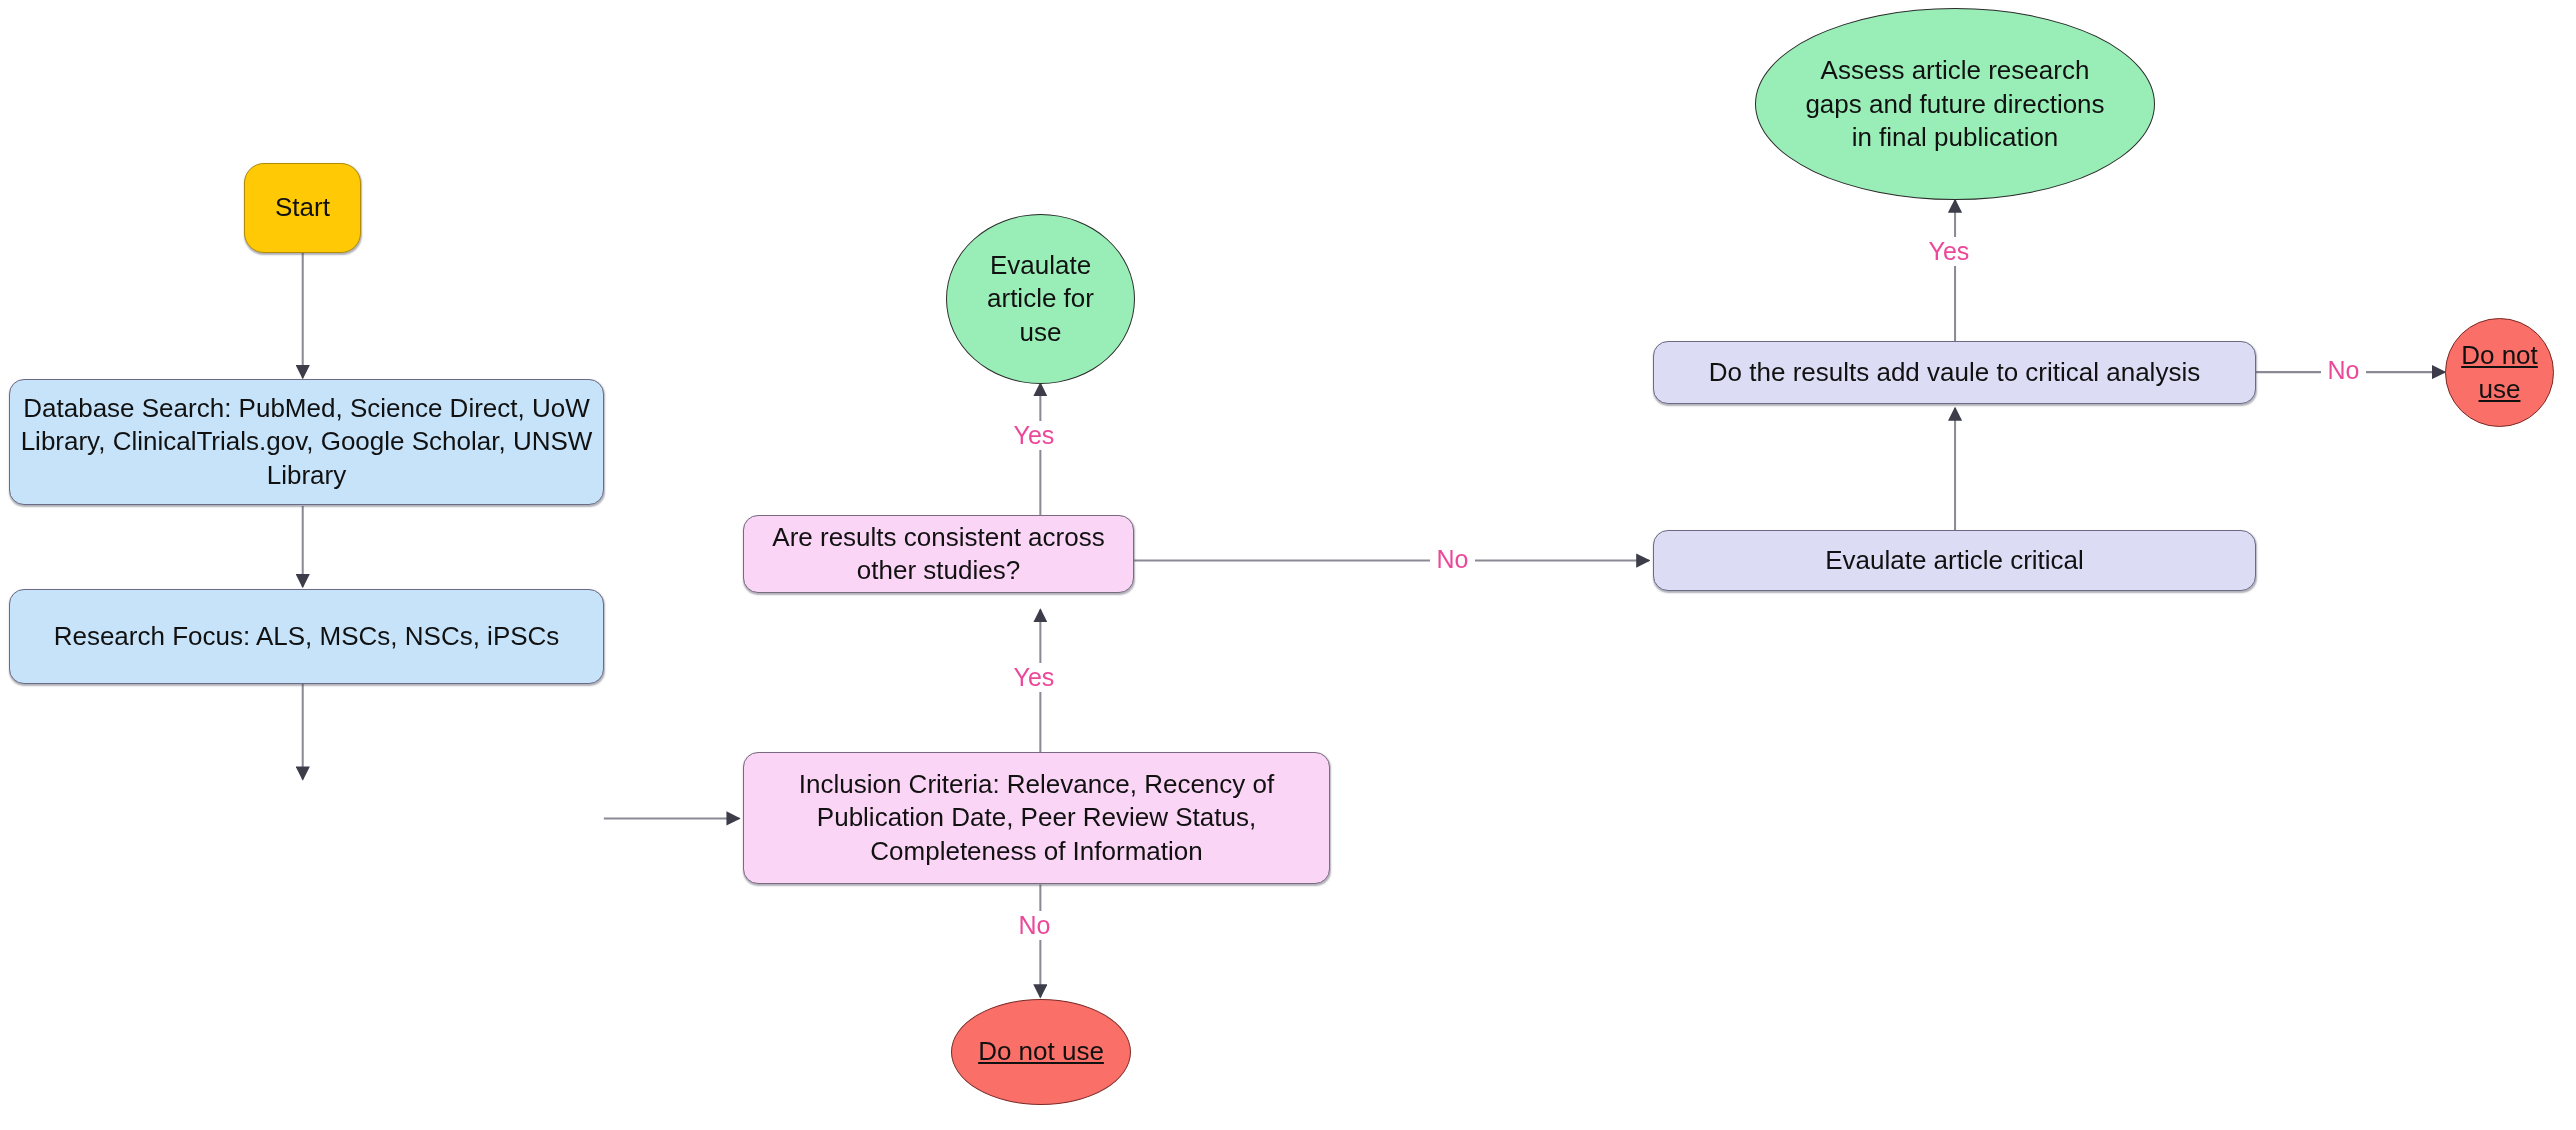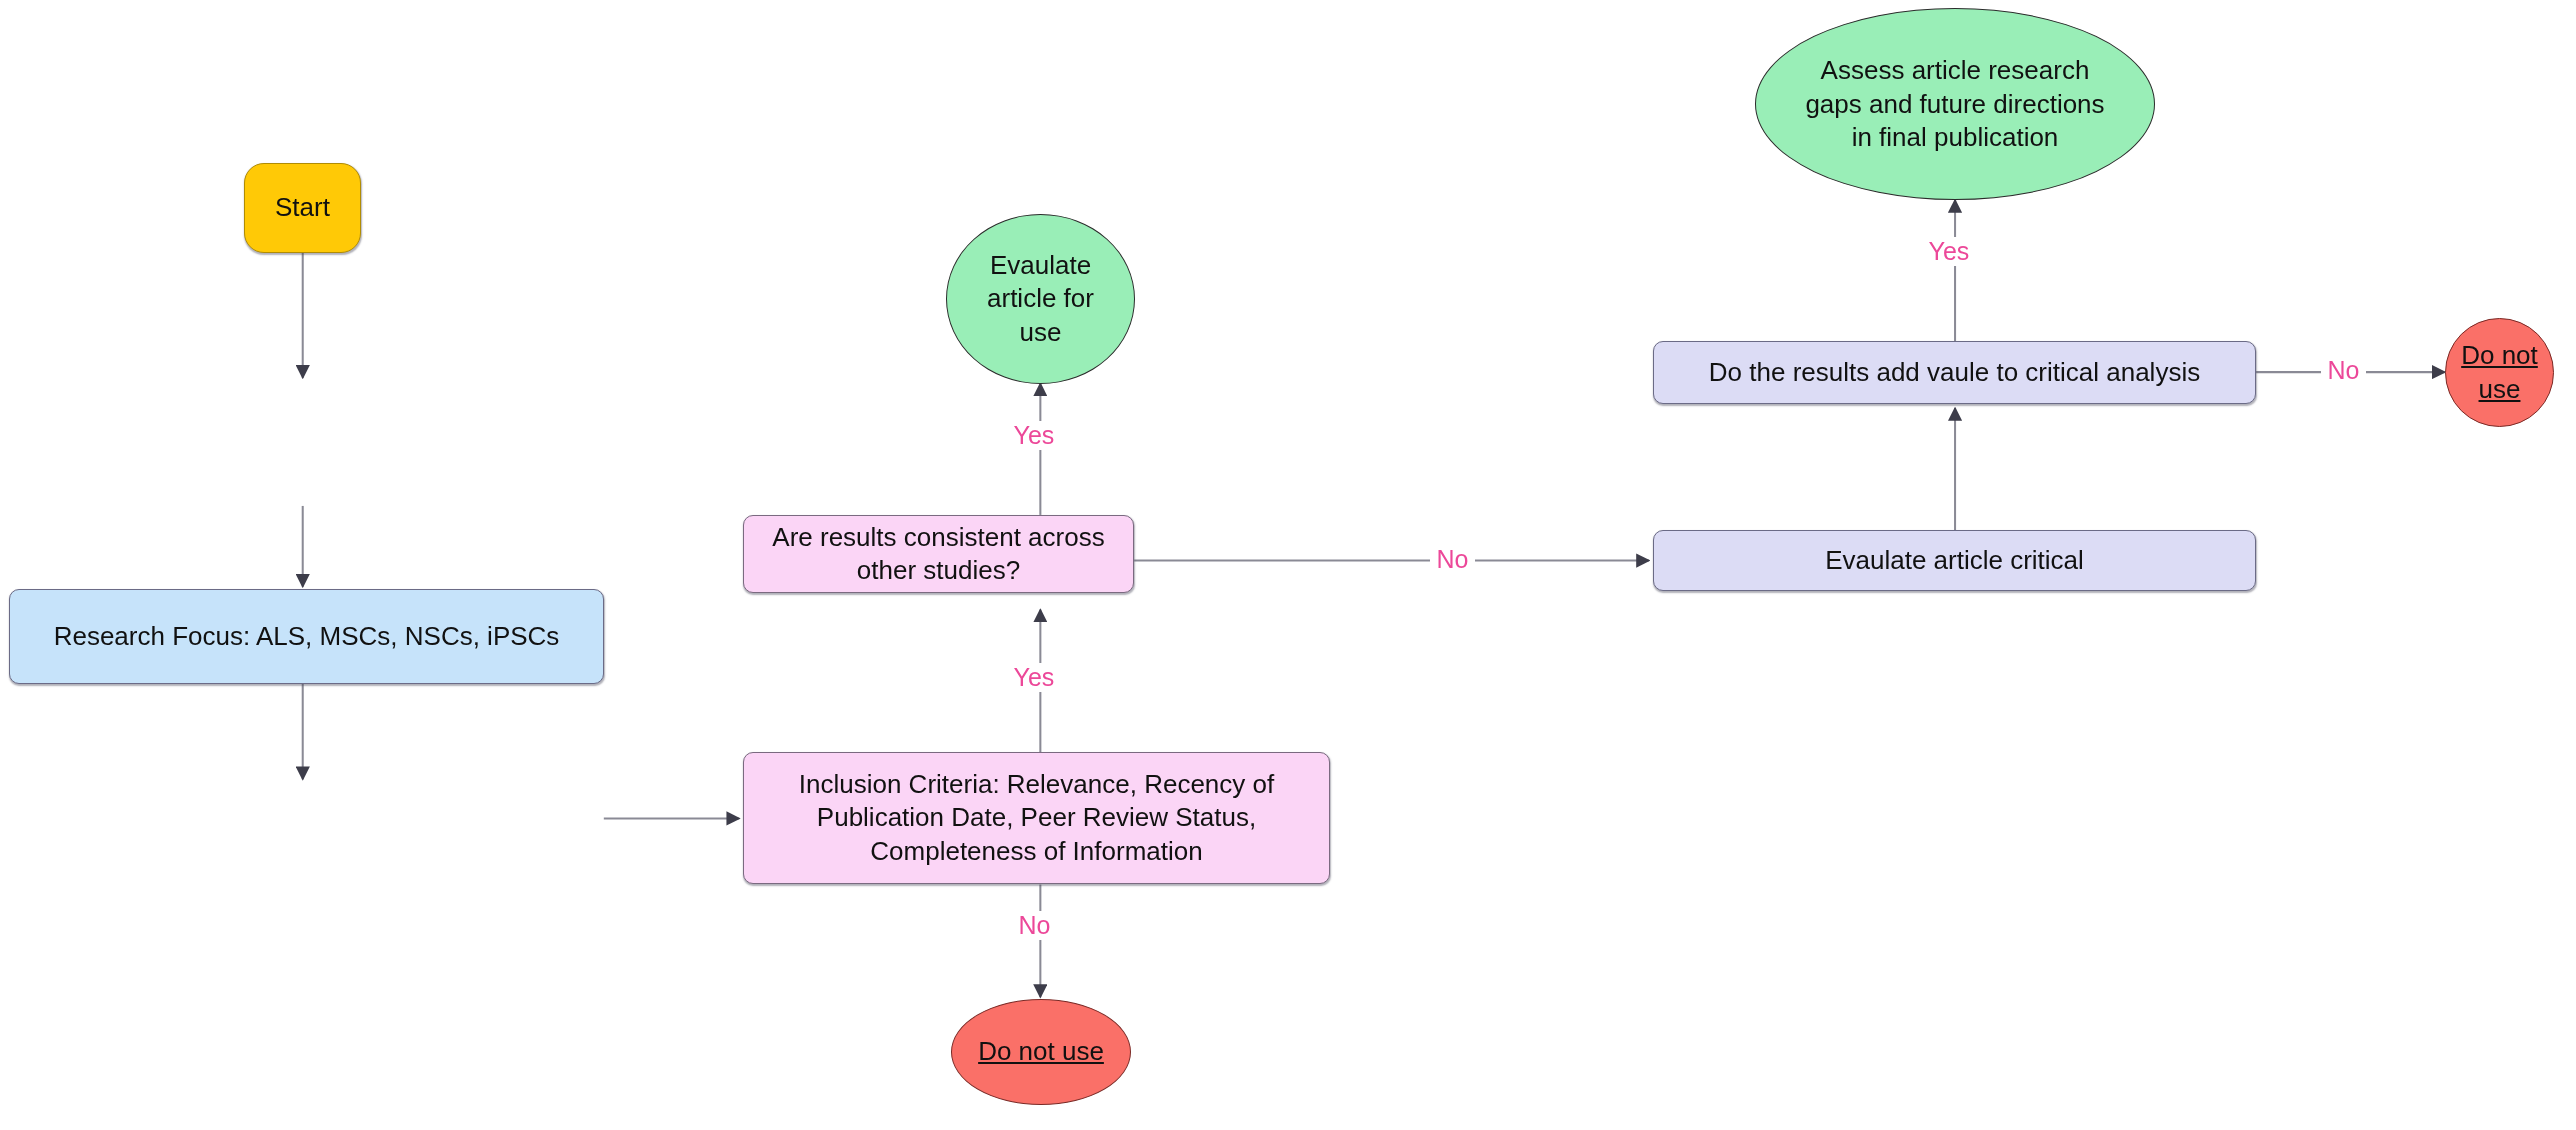--- a/index.html
+++ b/index.html
@@ -34,21 +34,21 @@
     justify-content: center;
     text-align: center;
     color: #111111;
     font-size: 26px;
     line-height: 1.28;
     padding: 3.3px 8.2px;
     z-index: 2;
   }
   .rect {
     border: 1.6px solid #6b6b86;
-    border-radius: 10px;
+    border-radius: 15px;
     box-shadow: 0.8px 1.6px 1.6px rgba(60,60,80,0.40);
   }
   .ellipse {
     border: 1.6px solid #2b2b2b;
     border-radius: 50%;
   }
   .n-start     { background: #ffc906; border-color: #b08c05; }
   .n-blue      { background: #c6e3fa; border-color: #6b6b86; }
   .n-pink      { background: #fbd5f6; border-color: #7a6a80; }
   .n-lav       { background: #dcdcf5; border-color: #6b6b86; }
@@ -98,20 +98,23 @@
 
     <line x1="2765" y1="456" x2="2996" y2="456" stroke="#8a8a95" stroke-width="2.5" marker-end="url(#arrow)"></line>
 
     <line x1="2396" y1="418" x2="2396" y2="245" stroke="#8a8a95" stroke-width="2.5" marker-end="url(#arrow)"></line>
   </svg>
 
   <div class="node rect n-start" style="left:244px; top:163px; width:117px; height:90px; border-radius:20px;">
     <span>Start</span>
   </div>
 
+  <div class="node rect n-blue" style="left:9px; top:379px; width:595px; height:126px;">
+    <span>Database Search: PubMed, Science Direct, UoW Library, ClinicalTrials.gov, Google Scholar, UNSW Library</span>
+  </div>
 
   <div class="node rect n-blue" style="left:9px; top:589px; width:595px; height:95px;">
     <span>Research Focus: ALS, MSCs, NSCs, iPSCs</span>
   </div>
 
 
   <div class="node ellipse n-green" style="left:946px; top:214px; width:189px; height:170px; padding:0 21px;">
     <span>Evaulate article for use</span>
   </div>
 

